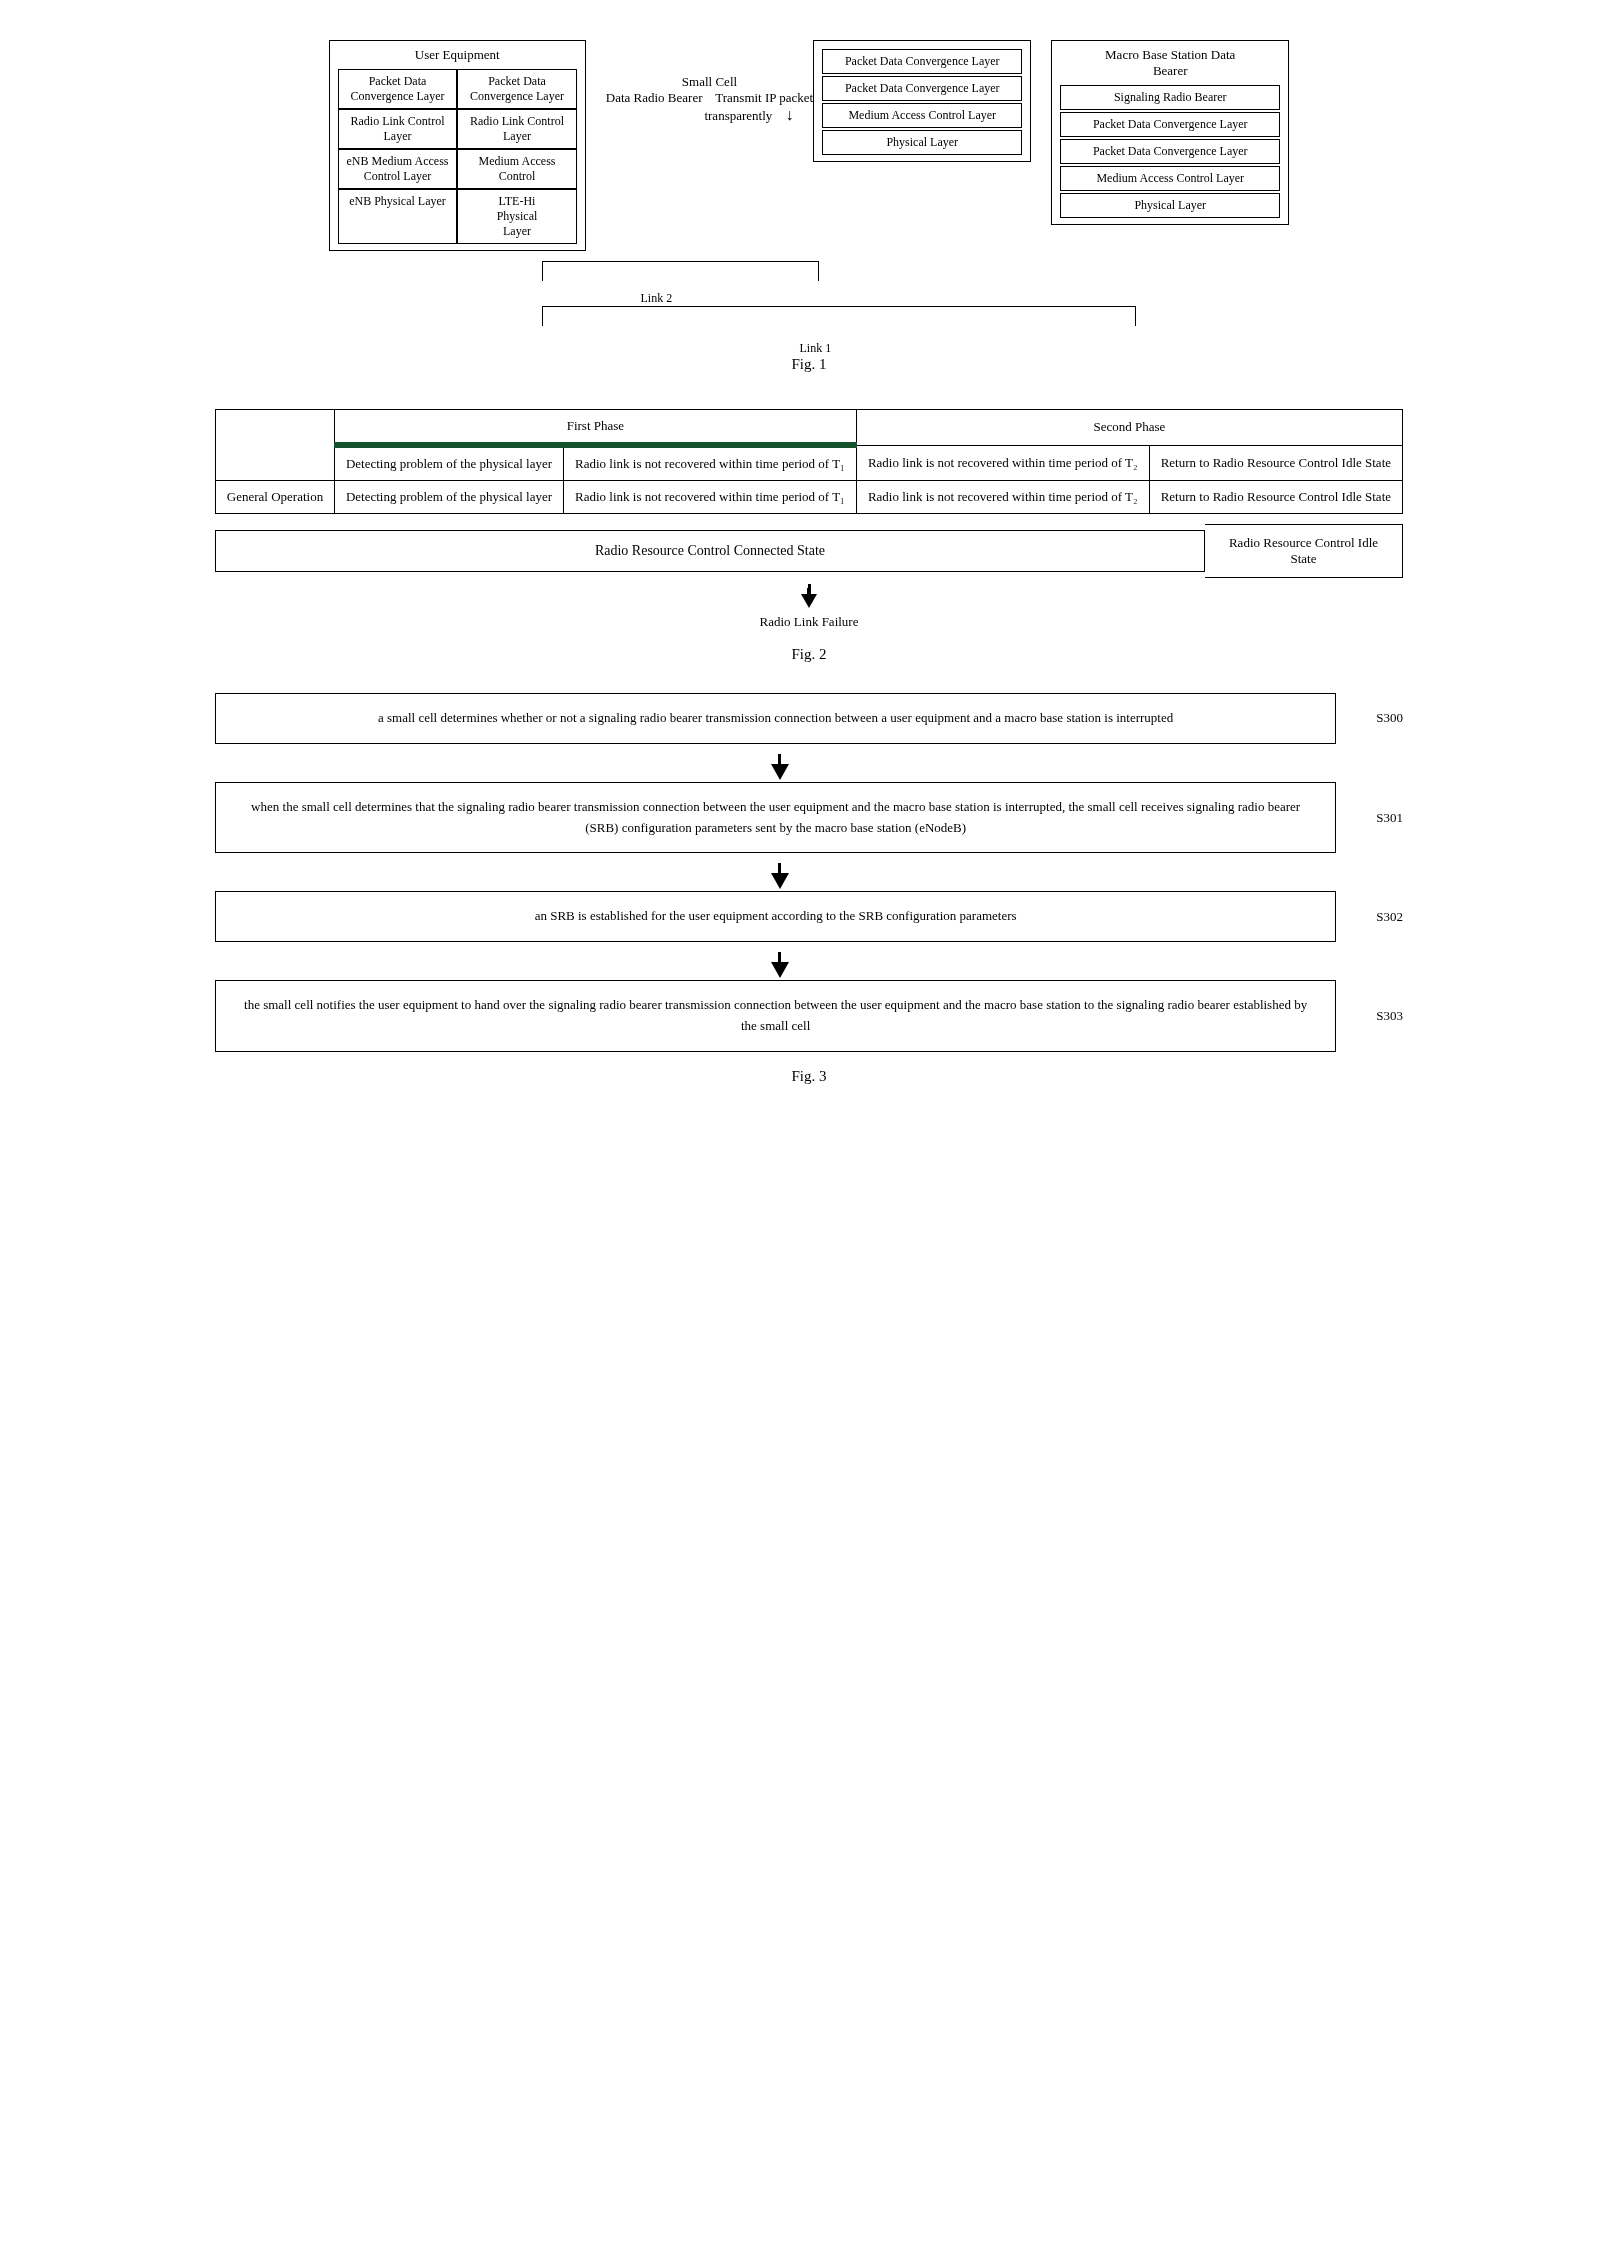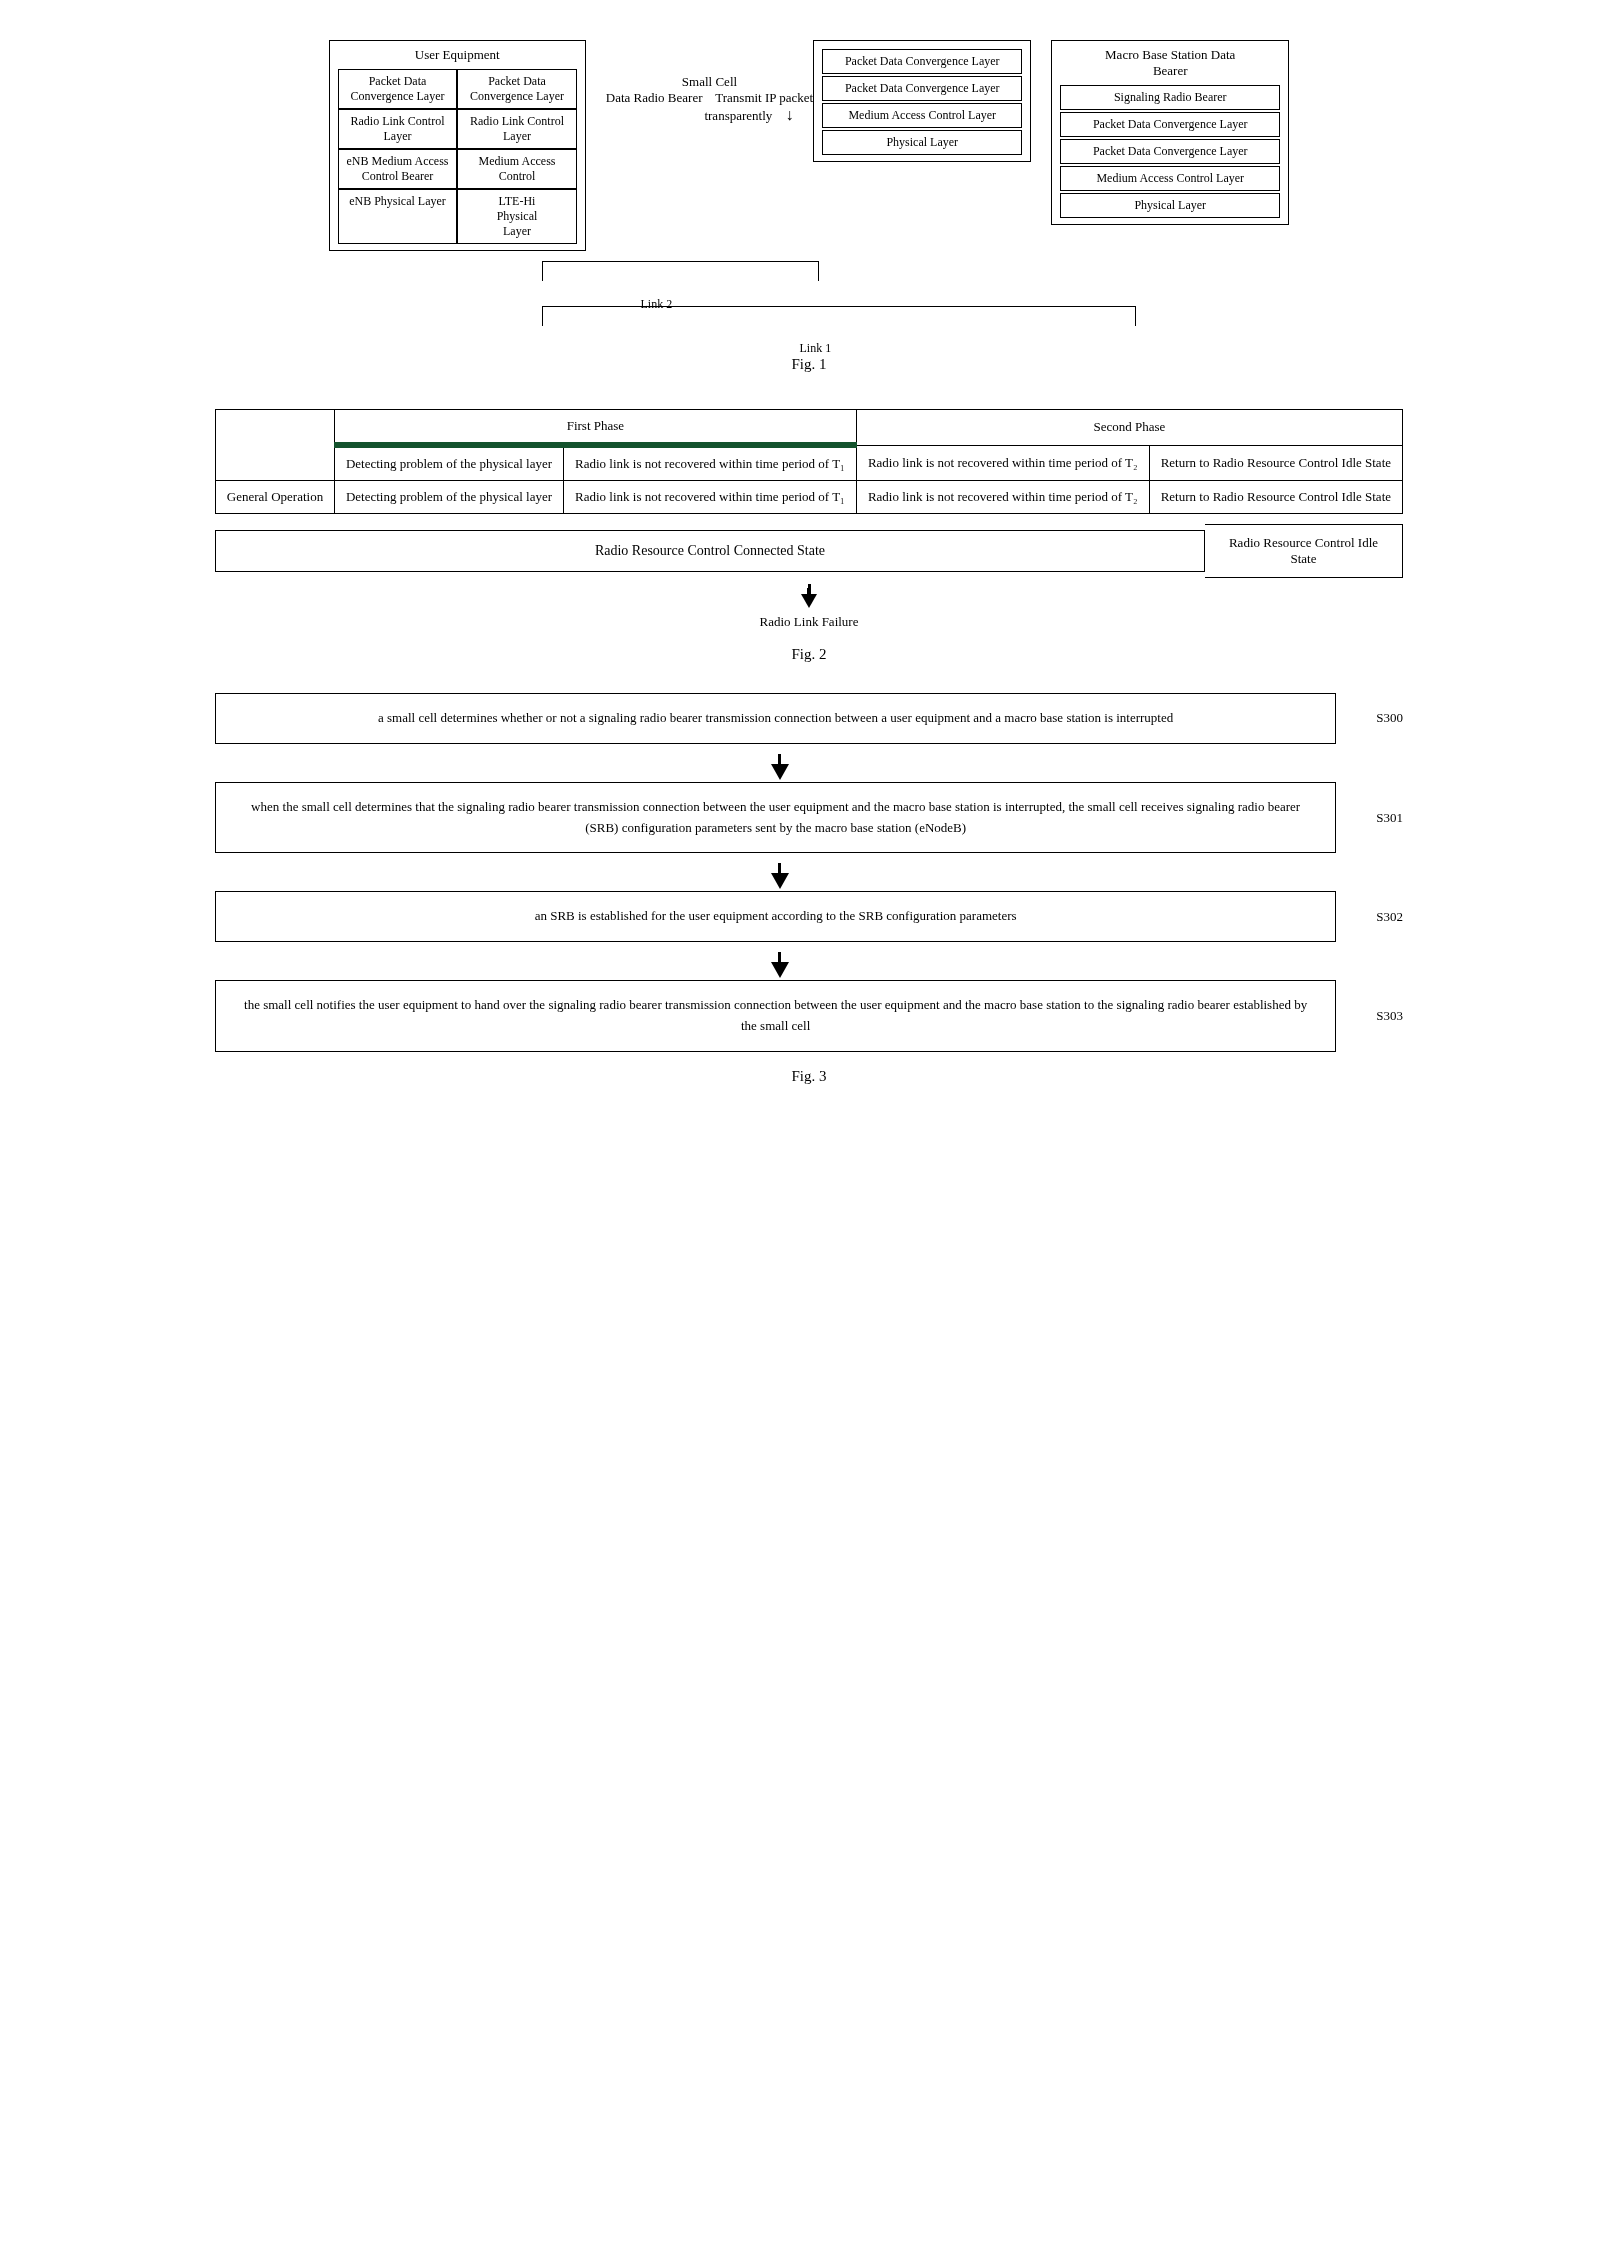--- a/index.html
+++ b/index.html
@@ -207,21 +207,21 @@
       <div class="fig1-box-title">User Equipment</div>
       <div class="fig1-inner-row">
         <div class="fig1-cell">Packet Data Convergence Layer</div>
         <div class="fig1-cell">Packet Data Convergence Layer</div>
       </div>
       <div class="fig1-inner-row">
         <div class="fig1-cell">Radio Link Control Layer</div>
         <div class="fig1-cell">Radio Link Control Layer</div>
       </div>
       <div class="fig1-inner-row">
-        <div class="fig1-cell">eNB Medium Access Control Bearer</div>
+        <div class="fig1-cell">eNB Medium Access Control Layer</div>
         <div class="fig1-cell">
           Medium Access<br>Control
         </div>
       </div>
       <div class="fig1-inner-row">
         <div class="fig1-cell">eNB Physical Layer</div>
         <div class="fig1-cell">
           LTE-Hi<br>Physical<br>Layer
         </div>
       </div>
@@ -252,21 +252,21 @@
       <div class="fig1-cell-full">Packet Data Convergence Layer</div>
       <div class="fig1-cell-full">Packet Data Convergence Layer</div>
       <div class="fig1-cell-full">Medium Access Control Layer</div>
       <div class="fig1-cell-full">Physical Layer</div>
     </div>
   </div>
 
   <div style="width:891px; margin:0 auto; position:relative; height:79px;">
 
     <div style="position:absolute; left:178px; top:0; width:277px; height:20px; border-top:1.5px solid #000; border-left:1.5px solid #000; border-right:1.5px solid #000;"></div>
-    <div style="position:absolute; left:277px; top:36px; font-size:12px;">Link 2</div>
+    <div style="position:absolute; left:277px; top:30px; font-size:12px;">Link 2</div>
 
     <div style="position:absolute; left:178px; top:45px; width:594px; height:20px; border-top:1.5px solid #000; border-left:1.5px solid #000; border-right:1.5px solid #000;"></div>
     <div style="position:absolute; left:436px; top:80px; font-size:12px;">Link 1</div>
   </div>
 
   <div class="fig-caption">Fig. 1</div>
 </div>
 
 <div class="fig2-container">
   <div class="fig2-wrapper">

